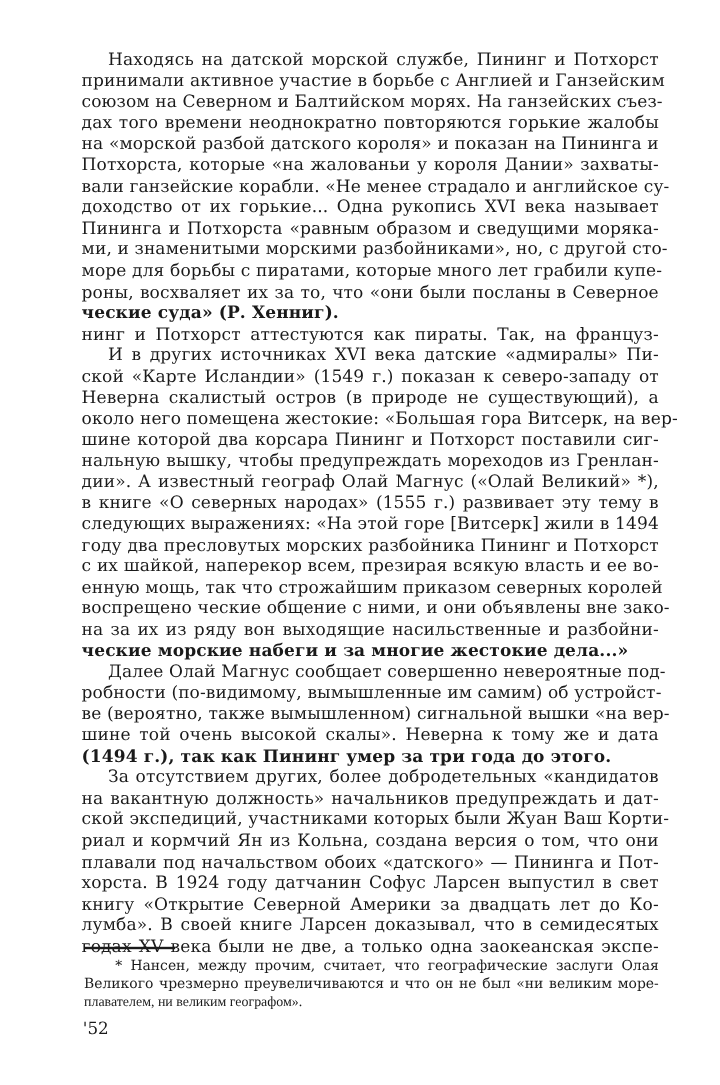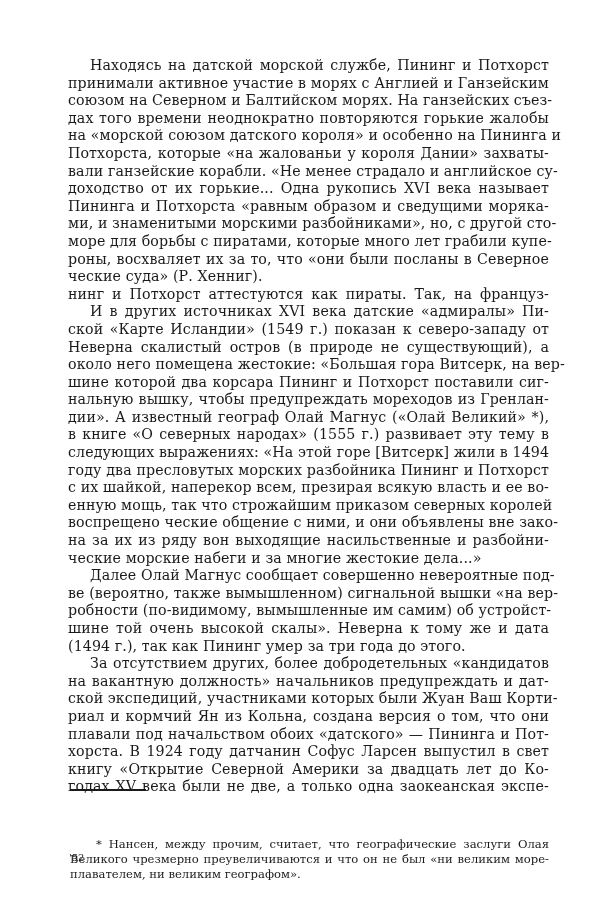--- a/index.html
+++ b/index.html
@@ -11,35 +11,36 @@
     width: 600px;
     height: 904px;
     position: relative;
     overflow: hidden;
     color: #1a1a1a;
     font-family: "DejaVu Serif", "Liberation Serif", serif;
   }
   .page {
     position: absolute;
     left: 68px;
-    top: 57px;
+    top: 42px;
     width: 481px;
   }
   .line {
     display: block;
     height: 17.6px;
     line-height: 17.6px;
     font-size: 14.2px;
     white-space: nowrap;
     text-align: justify;
     text-align-last: justify;
     letter-spacing: 0.1px;
   }
   .line.last {
     text-align-last: left;
+    font-weight: bold;
   }
   .line.indent {
     padding-left: 22px;
   }
   .footnote-rule {
     position: absolute;
     left: 70px;
     top: 789px;
     width: 76px;
     height: 1.5px;
@@ -53,40 +54,40 @@
   }
   .fn-line {
     display: block;
     height: 15px;
     line-height: 15px;
     font-size: 11.6px;
     white-space: nowrap;
     text-align: justify;
     text-align-last: justify;
   }
-  .fn-line.indent { padding-left: 26px; margin-top: 40px; }
-  .fn-line.last { text-align-last: left; }
+  .fn-line.indent { padding-left: 26px; }
+  .fn-line.last { text-align-last: left; font-family: Liberation Serif, serif; }
   .page-number {
     position: absolute;
     left: 69px;
     top: 850px;
-    font-size: 10px;
+    font-size: 14px;
     line-height: 16px;
   }
 </style>
 </head>
 <body>
 
 <div class="page">
   <div>
     <span class="line indent">Находясь на датской морской службе, Пининг и Потхорст</span>
-    <span class="line">принимали активное участие в морях с Англией и Ганзейским</span>
+    <span class="line">принимали активное участие в борьбе с Англией и Ганзейским</span>
     <span class="line">союзом на Северном и Балтийском морях. На ганзейских съез-</span>
     <span class="line">дах того времени неоднократно повторяются горькие жалобы</span>
-    <span class="line">на «морской союзом датского короля» и особенно на Пининга и</span>
+    <span class="line">на «морской разбой датского короля» и показан на Пининга и</span>
     <span class="line">Потхорста, которые «на жалованьи у короля Дании» захваты-</span>
     <span class="line">вали ганзейские корабли. «Не менее страдало и английское су-</span>
     <span class="line">доходство от их горькие... Одна рукопись XVI века называет</span>
     <span class="line">Пининга и Потхорста «равным образом и сведущими моряка-</span>
     <span class="line">ми, и знаменитыми морскими разбойниками», но, с другой сто-</span>
     <span class="line">море для борьбы с пиратами, которые много лет грабили купе-</span>
     <span class="line">роны, восхваляет их за то, что «они были посланы в Северное</span>
     <span class="line last">ческие суда» (Р. Хенниг).</span>
   </div>
   <div>
@@ -102,33 +103,34 @@
     <span class="line">следующих выражениях: «На этой горе [Витсерк] жили в 1494</span>
     <span class="line">году два пресловутых морских разбойника Пининг и Потхорст</span>
     <span class="line">с их шайкой, наперекор всем, презирая всякую власть и ее во-</span>
     <span class="line">енную мощь, так что строжайшим приказом северных королей</span>
     <span class="line">воспрещено ческие общение с ними, и они объявлены вне зако-</span>
     <span class="line">на за их из ряду вон выходящие насильственные и разбойни-</span>
     <span class="line last">ческие морские набеги и за многие жестокие дела...»</span>
   </div>
   <div>
     <span class="line indent">Далее Олай Магнус сообщает совершенно невероятные под-</span>
+    <span class="line">робности (по-видимому, вымышленные им самим) об устройст-</span>
     <span class="line">ве (вероятно, также вымышленном) сигнальной вышки «на вер-</span>
-    <span class="line">робности (по-видимому, вымышленные им самим) об устройст-</span>
     <span class="line">шине той очень высокой скалы». Неверна к тому же и дата</span>
     <span class="line last">(1494 г.), так как Пининг умер за три года до этого.</span>
   </div>
   <div>
     <span class="line indent">За отсутствием других, более добродетельных «кандидатов</span>
     <span class="line">на вакантную должность» начальников предупреждать и дат-</span>
     <span class="line">ской экспедиций, участниками которых были Жуан Ваш Корти-</span>
     <span class="line">риал и кормчий Ян из Кольна, создана версия о том, что они</span>
     <span class="line">плавали под начальством обоих «датского» — Пининга и Пот-</span>
     <span class="line">хорста. В 1924 году датчанин Софус Ларсен выпустил в свет</span>
     <span class="line">книгу «Открытие Северной Америки за двадцать лет до Ко-</span>
+    <span class="line">лумба». В своей книге Ларсен доказывал, что в семидесятых</span>
     <span class="line">годах XV века были не две, а только одна заокеанская экспе-</span>
   </div>
 </div>
 
 <div class="footnote-rule"></div>
 
 <div class="footnote">
   <span class="fn-line indent">* Нансен, между прочим, считает, что географические заслуги Олая</span>
   <span class="fn-line">Великого чрезмерно преувеличиваются и что он не был «ни великим море-</span>
   <span class="fn-line last">плавателем, ни великим географом».</span>

